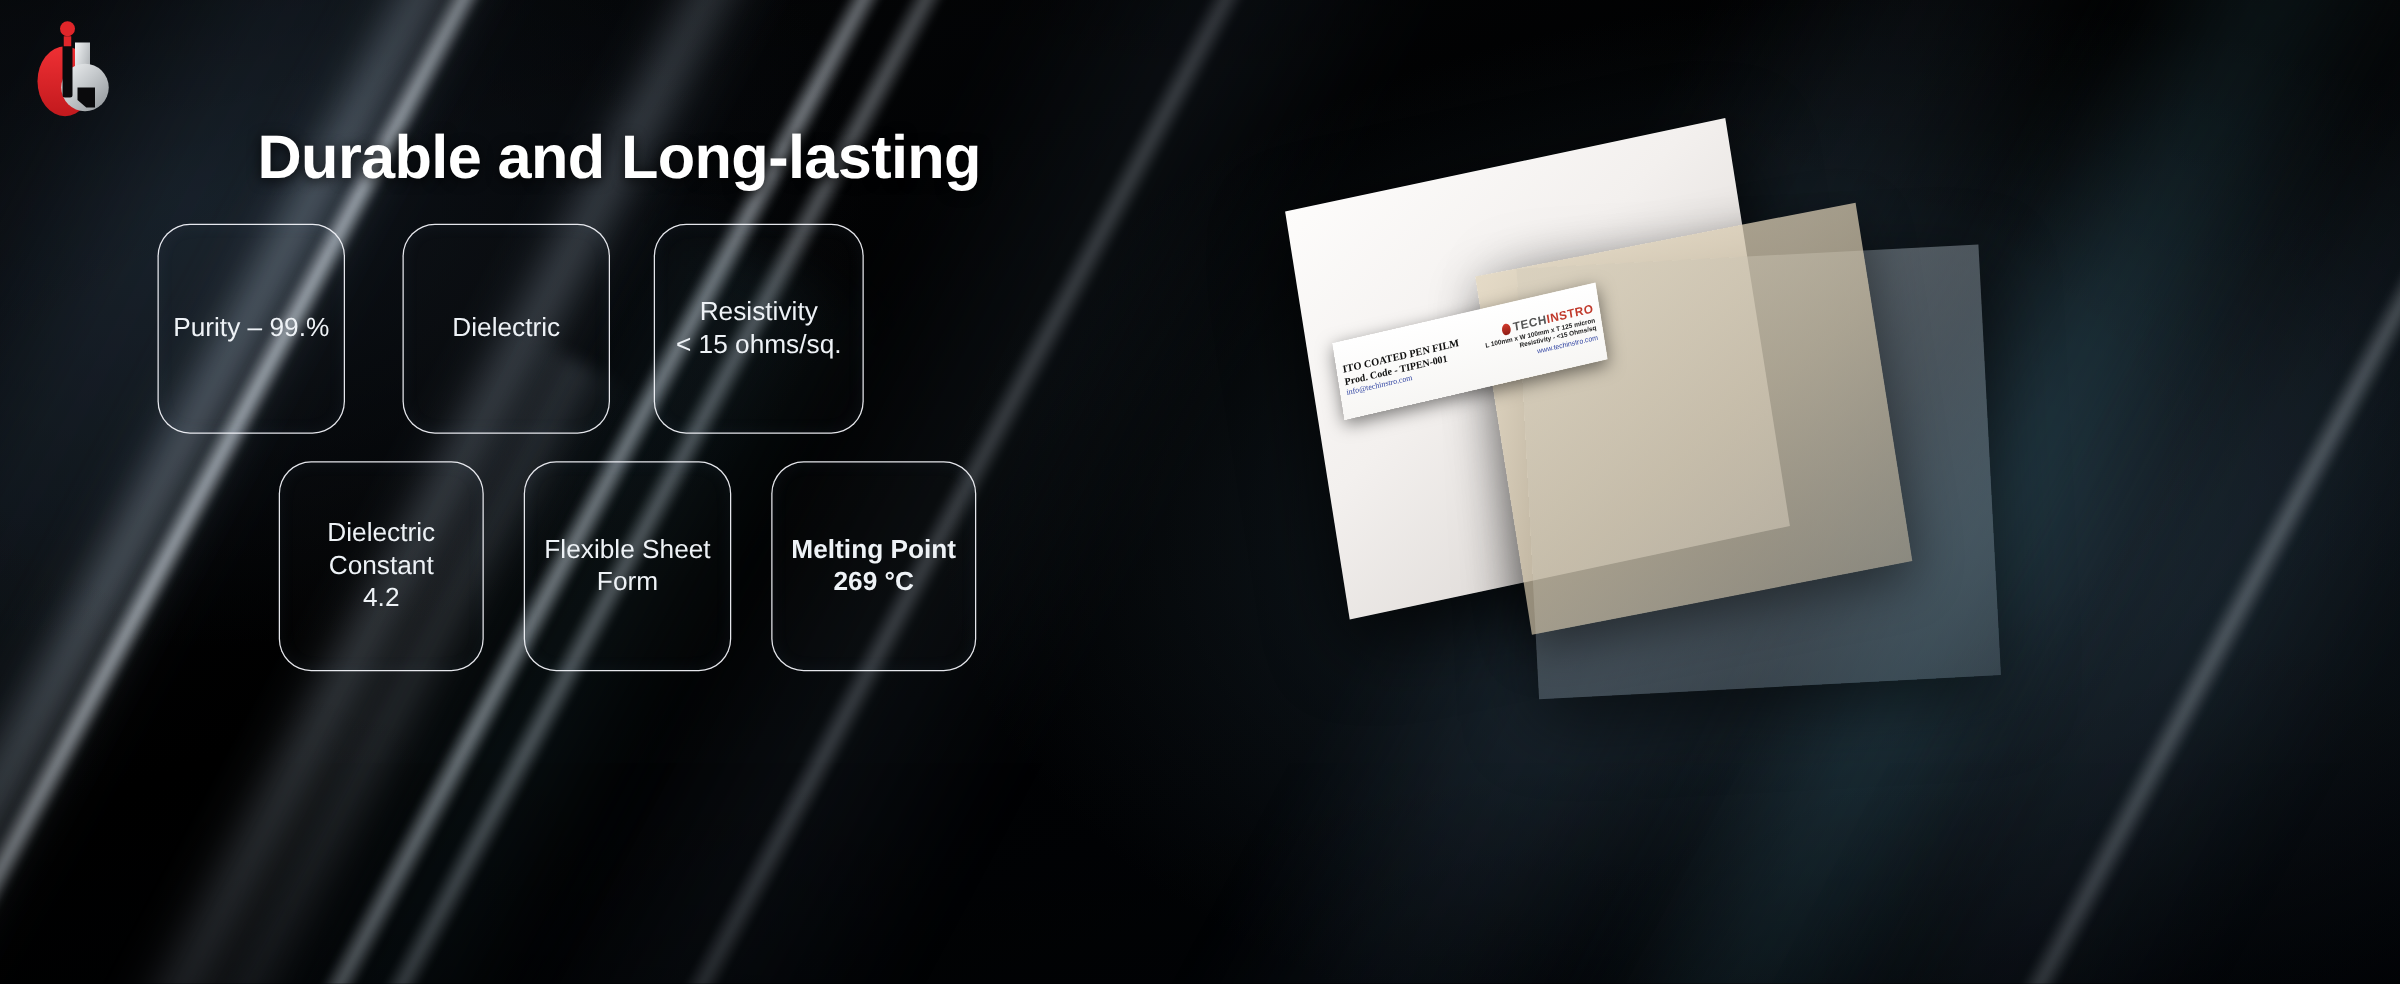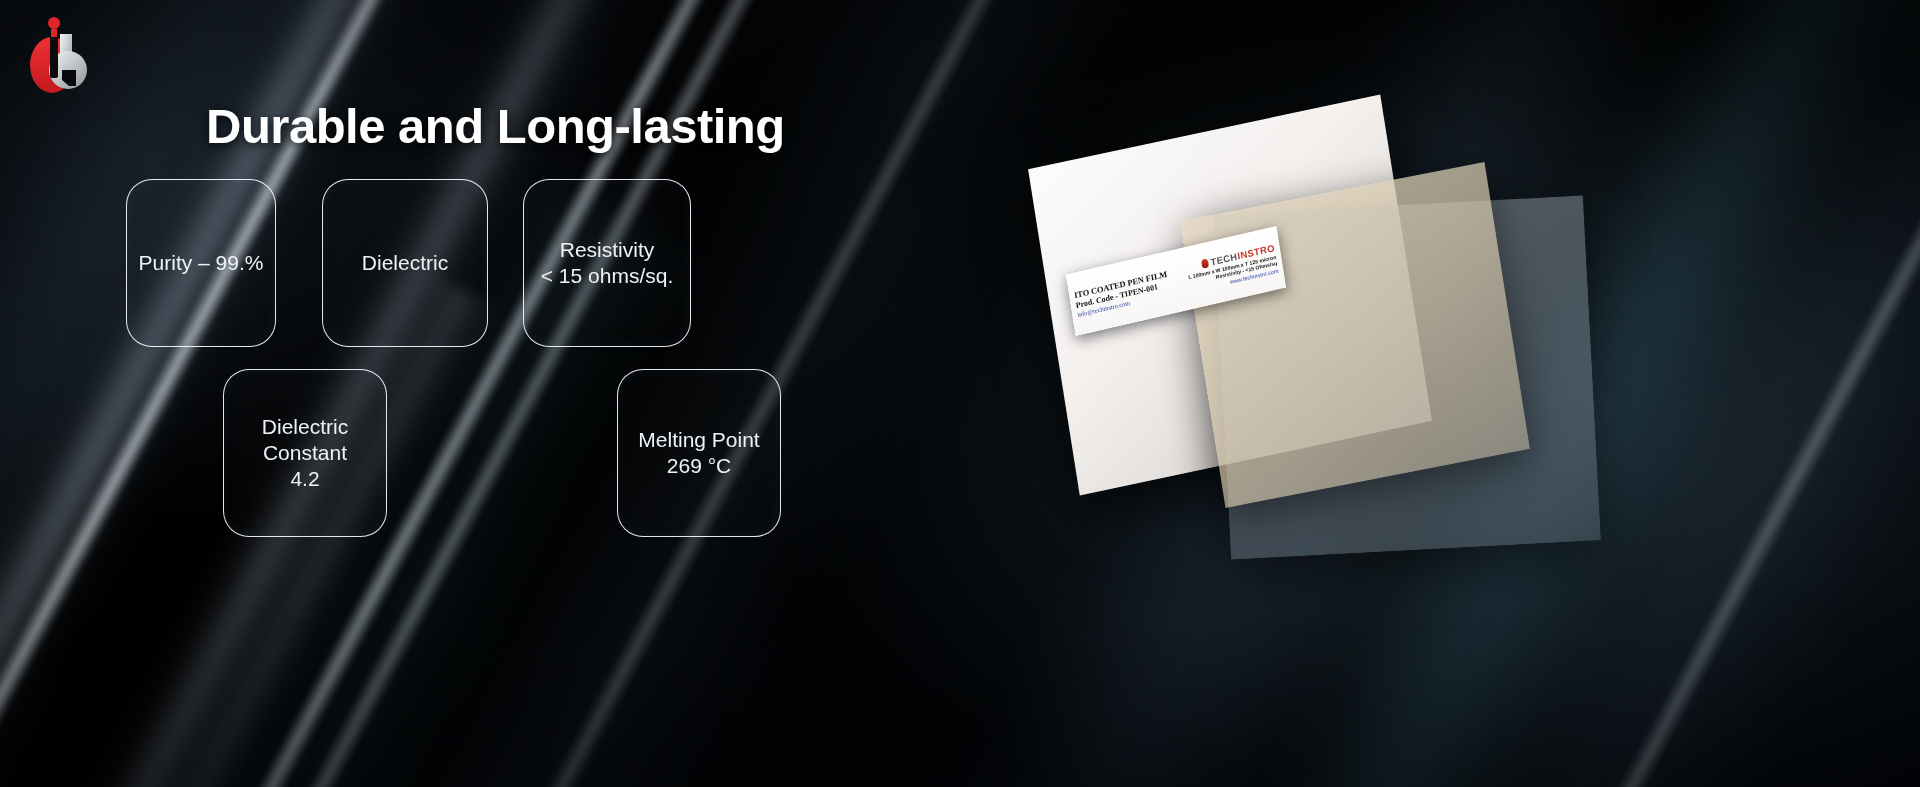--- a/index.html
+++ b/index.html
@@ -95,21 +95,21 @@
   .card span { display:block; white-space:pre-line; }
 
   
   #card-purity       { left:126px; top:179px; width:150px; height:168px; }
   #card-transparent  { left:322px; top:179px; width:166px; height:168px; }
   #card-resistivity  { left:523px; top:179px; width:168px; height:168px; }
   #card-transmittance{ left:715px; top:179px; width:168px; height:168px; }
   
   #card-dielectric   { left:223px; top:369px; width:164px; height:168px; }
   #card-flexible     { left:419px; top:369px; width:166px; height:168px; }
-  #card-melting      { left:617px; top:369px; width:164px; height:168px; }
+  #card-melting      { left:617px; top:369px; width:164px; height:168px;font-weight:bold; }
 
   
   .photo { position:absolute; left:900px; top:0; width:1020px; height:787px; }
 
   .sheet-white {
     position:absolute;
     left:150px; top:130px;
     width:360px; height:330px;
     background:linear-gradient(145deg,#fdfcfb 0%, #f3f0ee 40%, #e2dedb 72%, #d4d0cd 100%);
     transform:rotate(-12deg) skewX(-3deg);
@@ -225,20 +225,24 @@
   <div class="card" id="card-resistivity">
     <span>Resistivity
 &lt; 15 ohms/sq.</span>
   </div>
 
   <div class="card" id="card-dielectric">
     <span>Dielectric
 Constant
 4.2</span>
   </div>
+  <div class="card" id="card-flexible">
+    <span>Flexible Sheet
+Form</span>
+  </div>
   <div class="card" id="card-melting">
     <span>Melting Point
 269 °C</span>
   </div>
 
   <div class="photo">
     <div class="sheet-white"></div>
     <div class="sheet-gray"></div>
     <div class="sheet-amber"></div>
 

